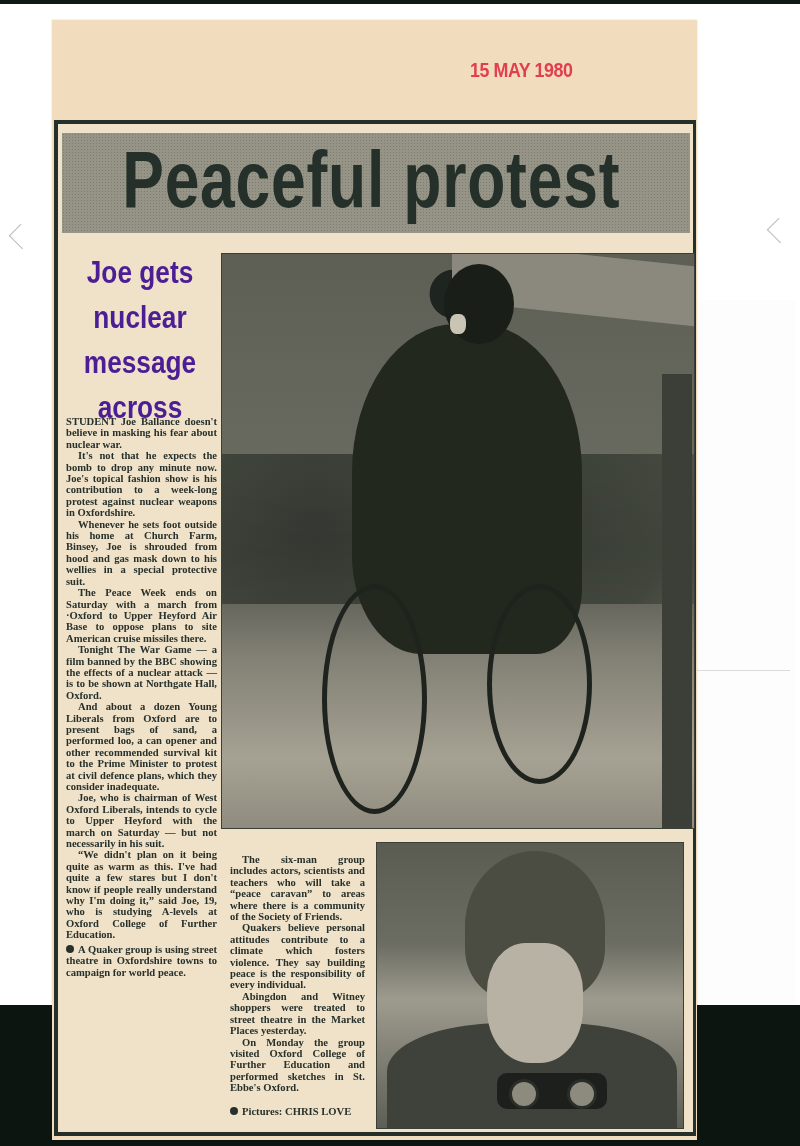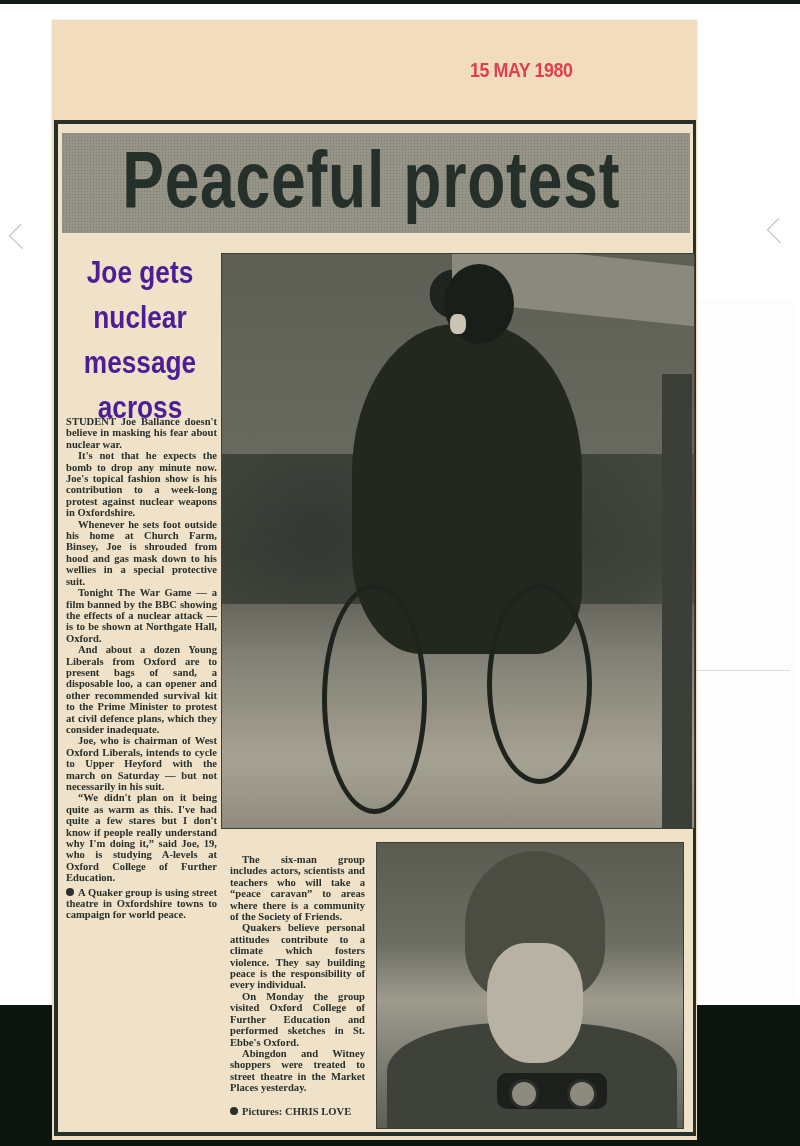--- a/index.html
+++ b/index.html
@@ -142,43 +142,44 @@
   <div>Joe gets</div>
   <div>nuclear</div>
   <div>message</div>
   <div>across</div>
 </div>
 
 <div class="col col-left">
   <p class="first">STUDENT Joe Ballance doesn't believe in masking his fear about nuclear war.</p>
   <p>It's not that he expects the bomb to drop any minute now. Joe's topical fashion show is his contribution to a week-long protest against nuclear weapons in Oxfordshire.</p>
   <p>Whenever he sets foot outside his home at Church Farm, Binsey, Joe is shrouded from hood and gas mask down to his wellies in a special protective suit.</p>
+  <p>The Peace Week ends on Saturday with a march from ·Oxford to Upper Heyford Air Base to oppose plans to site American cruise missiles there.</p>
   <p>Tonight The War Game — a film banned by the BBC showing the effects of a nuclear attack — is to be shown at Northgate Hall, Oxford.</p>
-  <p>And about a dozen Young Liberals from Oxford are to present bags of sand, a disposable loo, a can opener and other recommended survival kit to the Prime Minister to protest at civil defence plans, which they consider inadequate.</p>
+  <p>And about a dozen Young Liberals from Oxford are to present bags of sand, a performed loo, a can opener and other recommended survival kit to the Prime Minister to protest at civil defence plans, which they consider inadequate.</p>
   <p>Joe, who is chairman of West Oxford Liberals, intends to cycle to Upper Heyford with the march on Saturday — but not necessarily in his suit.</p>
   <p>“We didn't plan on it being quite as warm as this. I've had quite a few stares but I don't know if people really understand why I'm doing it,” said Joe, 19, who is studying A-levels at Oxford College of Further Education.</p>
   <p class="noindent"><span class="bullet"></span><span>A Quaker group is using street theatre in Oxfordshire towns to campaign for world peace.</span></p>
 </div>
 
 <div class="photo-cyclist">
   <div class="roof"></div>
   <div class="hedge"></div>
   <div class="post"></div>
   <div class="rider"></div>
   <div class="head"></div>
   <div class="mask"></div>
   <div class="wheel" style="left:100px; top:330px; width:95px; height:220px;"></div>
   <div class="wheel" style="left:265px; top:330px; width:95px; height:190px;"></div>
 </div>
 
 <div class="col col-mid">
   <p>The six-man group includes actors, scientists and teachers who will take a “peace caravan” to areas where there is a community of the Society of Friends.</p>
   <p>Quakers believe personal attitudes contribute to a climate which fosters violence. They say building peace is the responsibility of every individual.</p>
+  <p>Abingdon and Witney shoppers were treated to street theatre in the Market Places yesterday.</p>
   <p>On Monday the group visited Oxford College of Further Education and performed sketches in St. Ebbe's Oxford.</p>
-  <p>Abingdon and Witney shoppers were treated to street theatre in the Market Places yesterday.</p>
   <p class="credit"><span class="bullet"></span><span>Pictures: CHRIS LOVE</span></p>
 </div>
 
 <div class="photo-portrait">
   <div class="jacket"></div>
   <div class="face"></div>
   <div class="hair" style="z-index:0"></div>
   <div class="face" style="top:100px;"></div>
   <div class="goggles">
     <div class="lens" style="left:12px;"></div>

